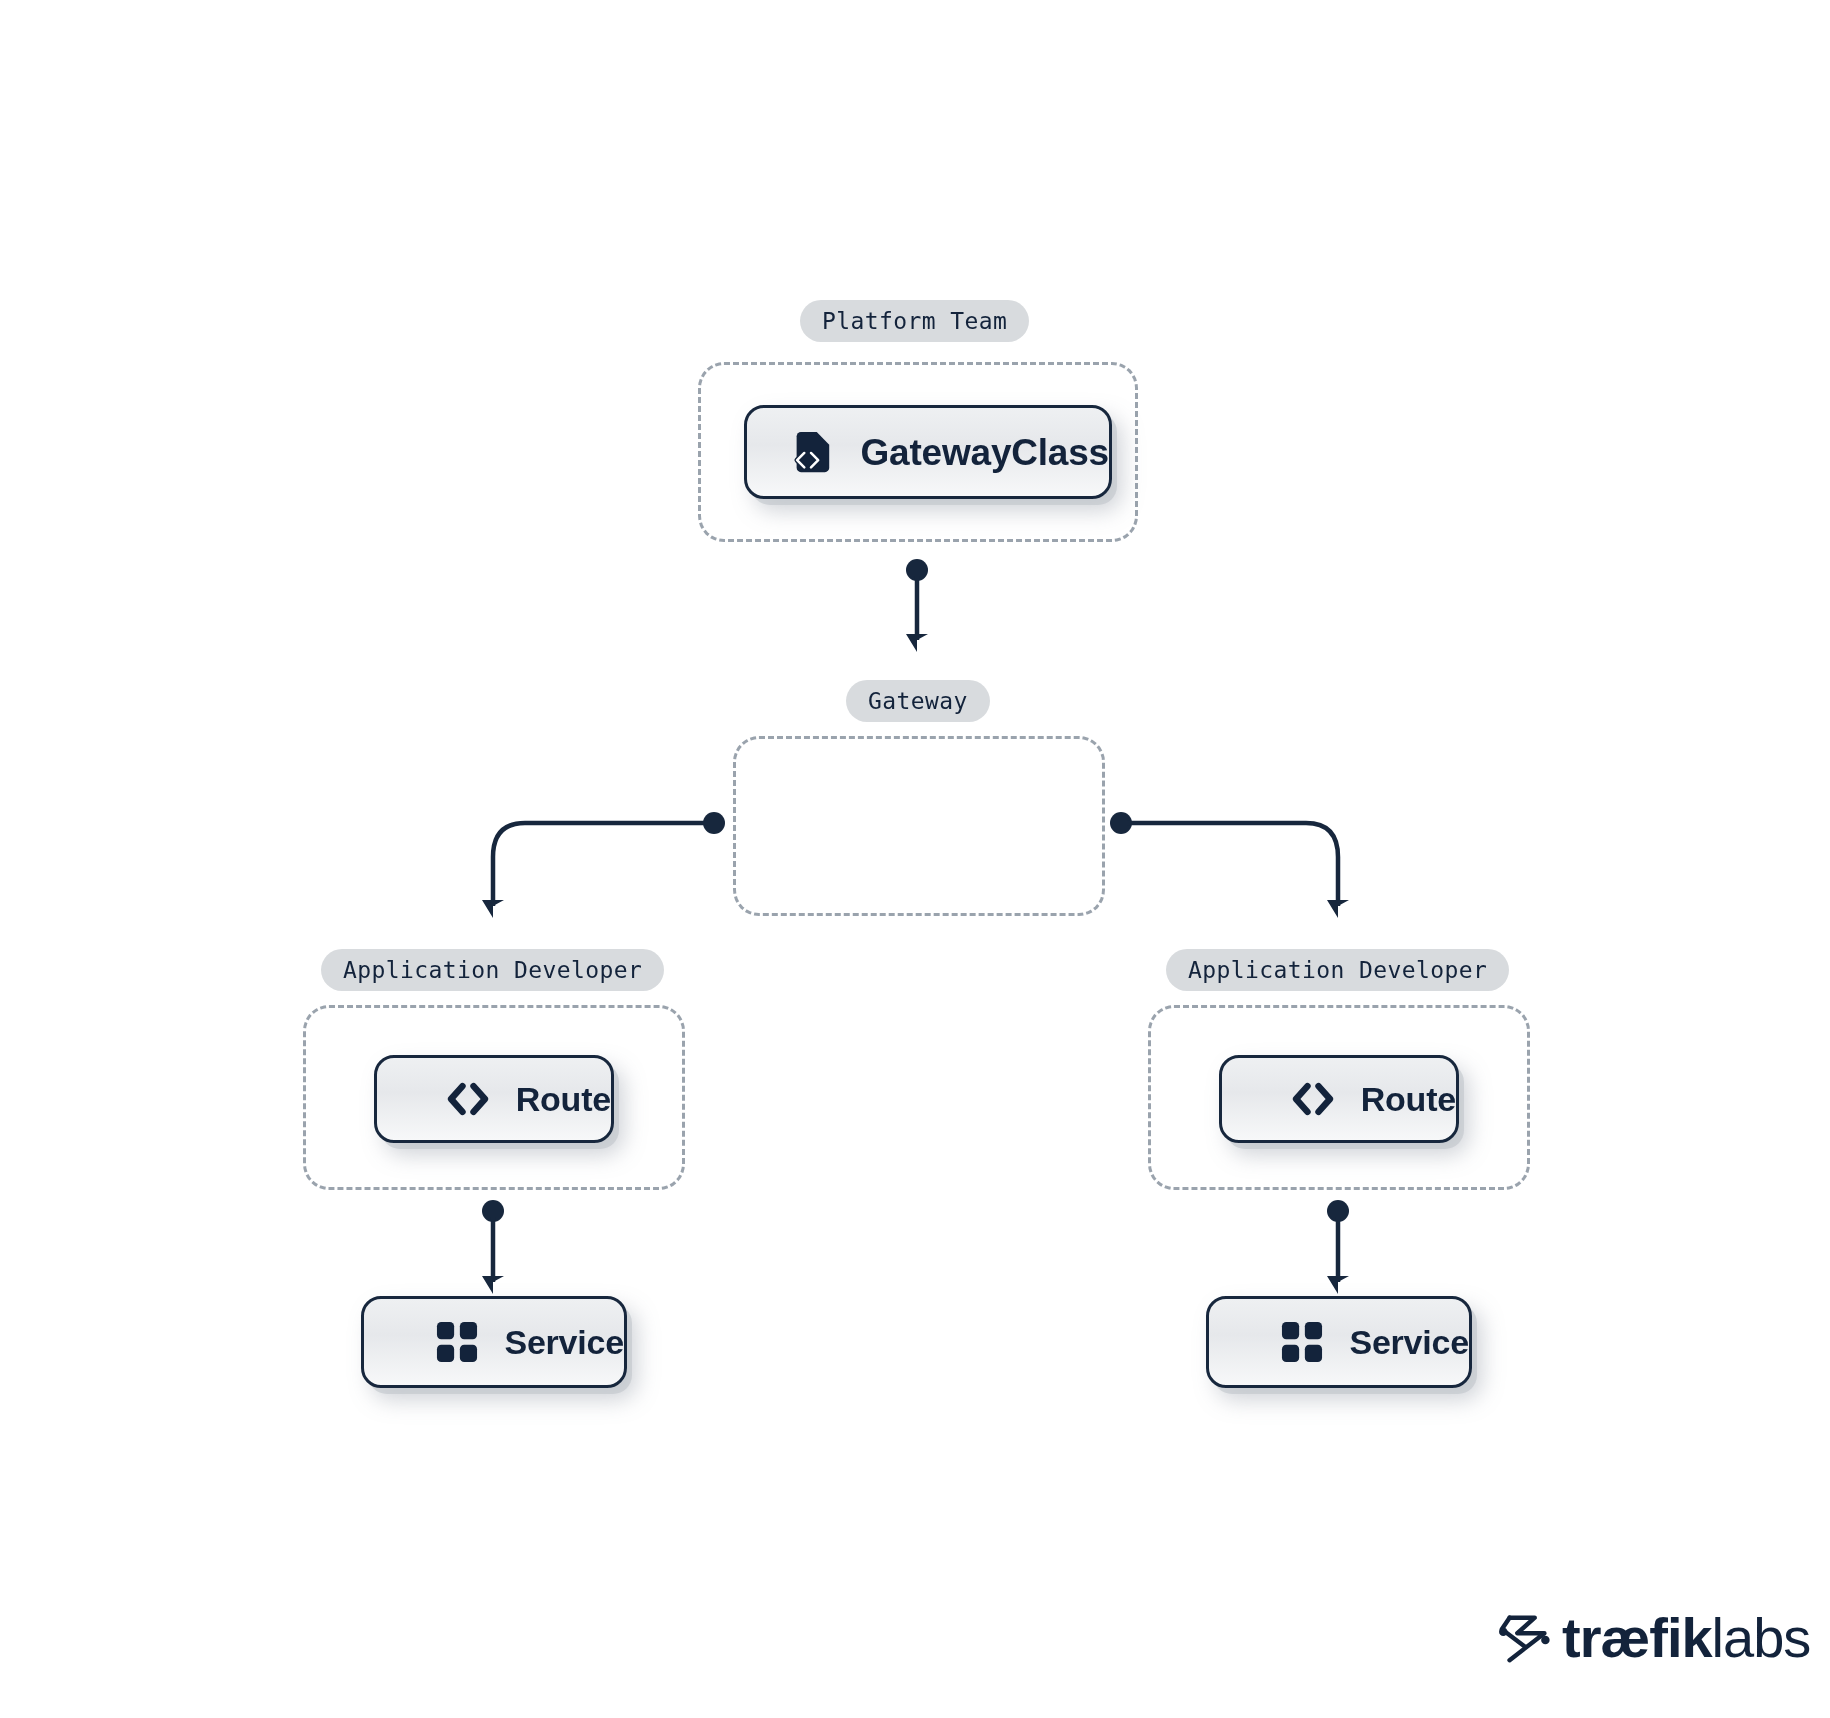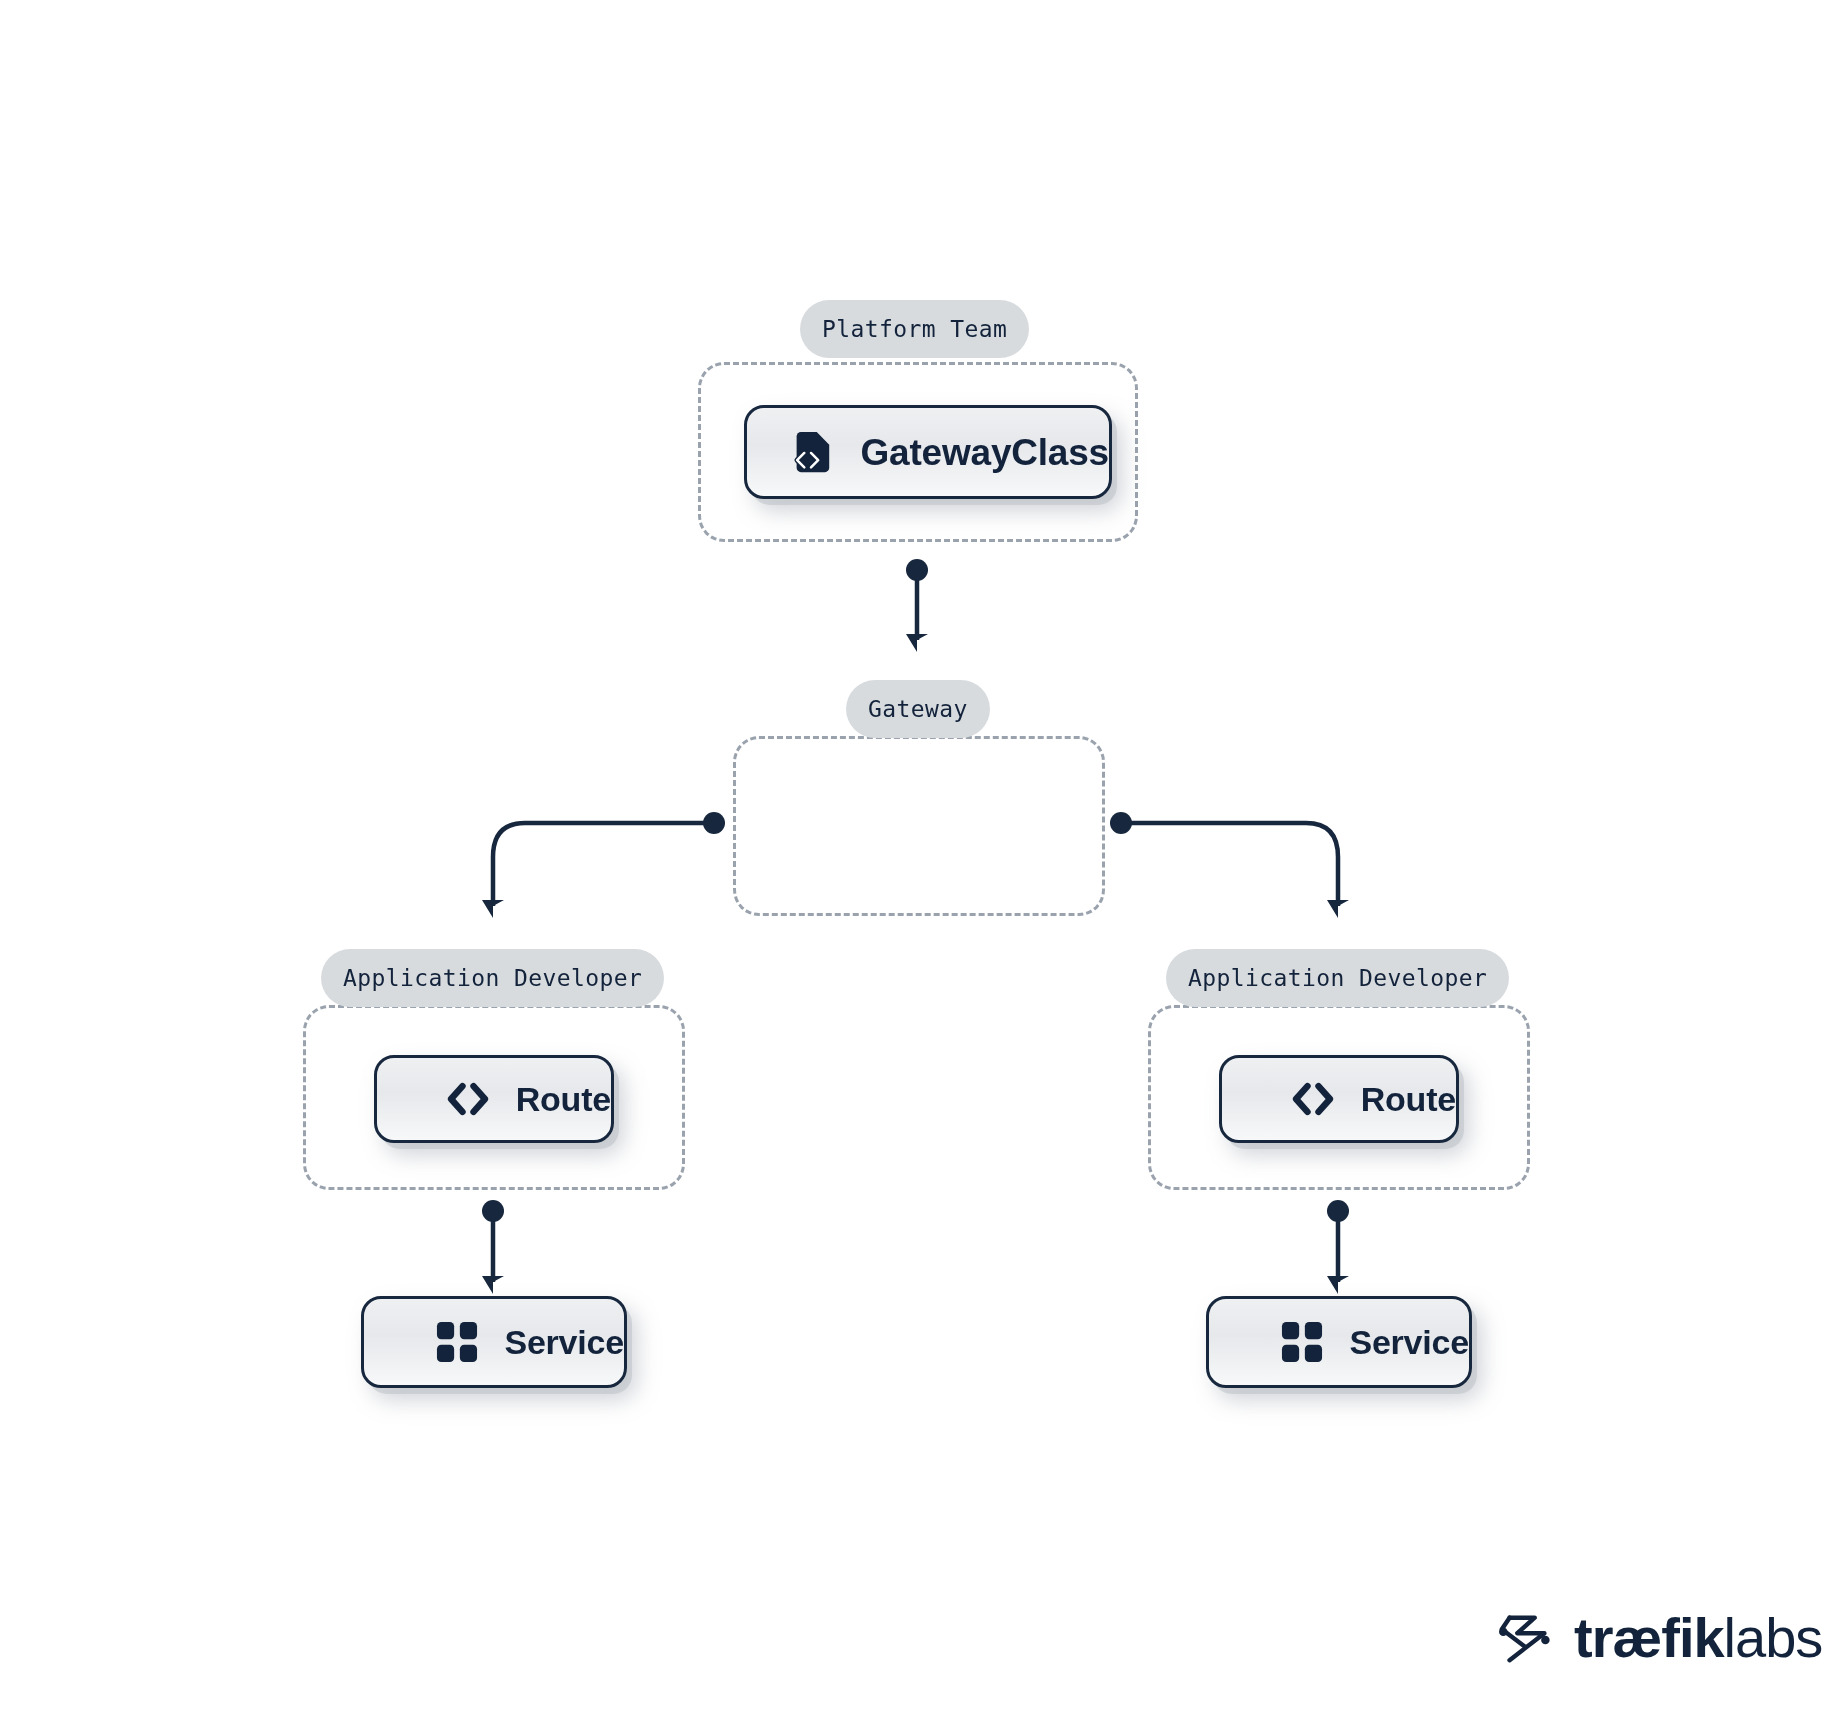--- a/index.html
+++ b/index.html
@@ -51,21 +51,21 @@
     border-radius: 999px;
     font-family: "DejaVu Sans Mono", "Liberation Mono", monospace;
     font-size: 23px;
     letter-spacing: 0.4px;
     line-height: 1;
     display: flex;
     align-items: center;
     justify-content: center;
     white-space: nowrap;
     padding: 0 22px;
-    height: 58px;
+    height: 42px;
     box-sizing: border-box;
   }
 
   
   .node {
     position: absolute;
     z-index: 3;
     box-sizing: border-box;
     display: flex;
     align-items: center;
@@ -94,21 +94,21 @@
     flex: 0 0 auto;
   }
   .node .ico svg { display: block; }
 
   
   #logo {
     position: absolute;
     z-index: 5;
     display: flex;
     align-items: center;
-    gap: 16px;
+    gap: 4px;
   }
   #logo svg { display: block; }
 </style>
 </head>
 <body>
 
 <div id="canvas">
 
   <svg id="edges" viewBox="0 0 1830 1718" width="1830" height="1718">
     <defs>

